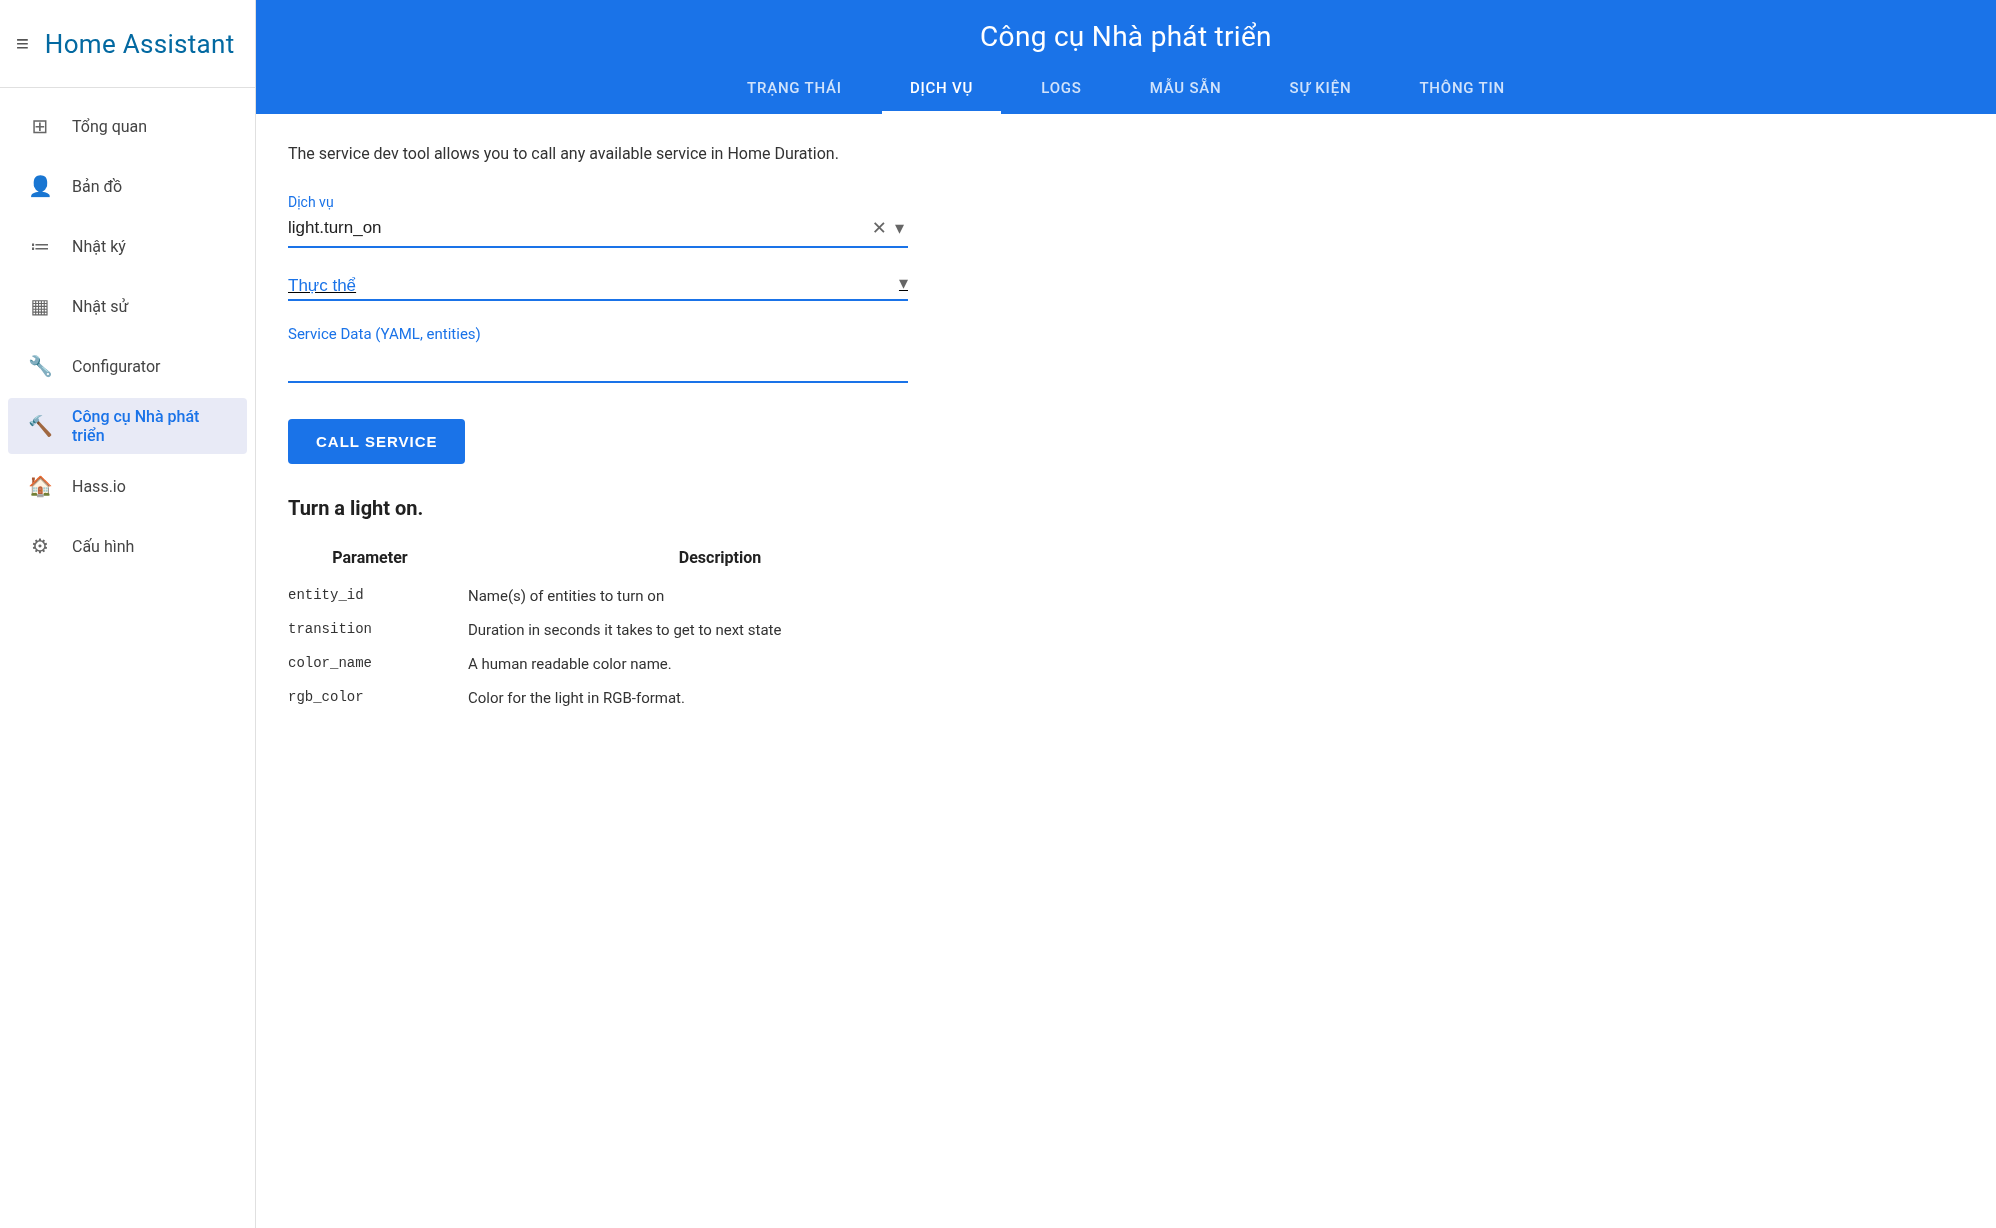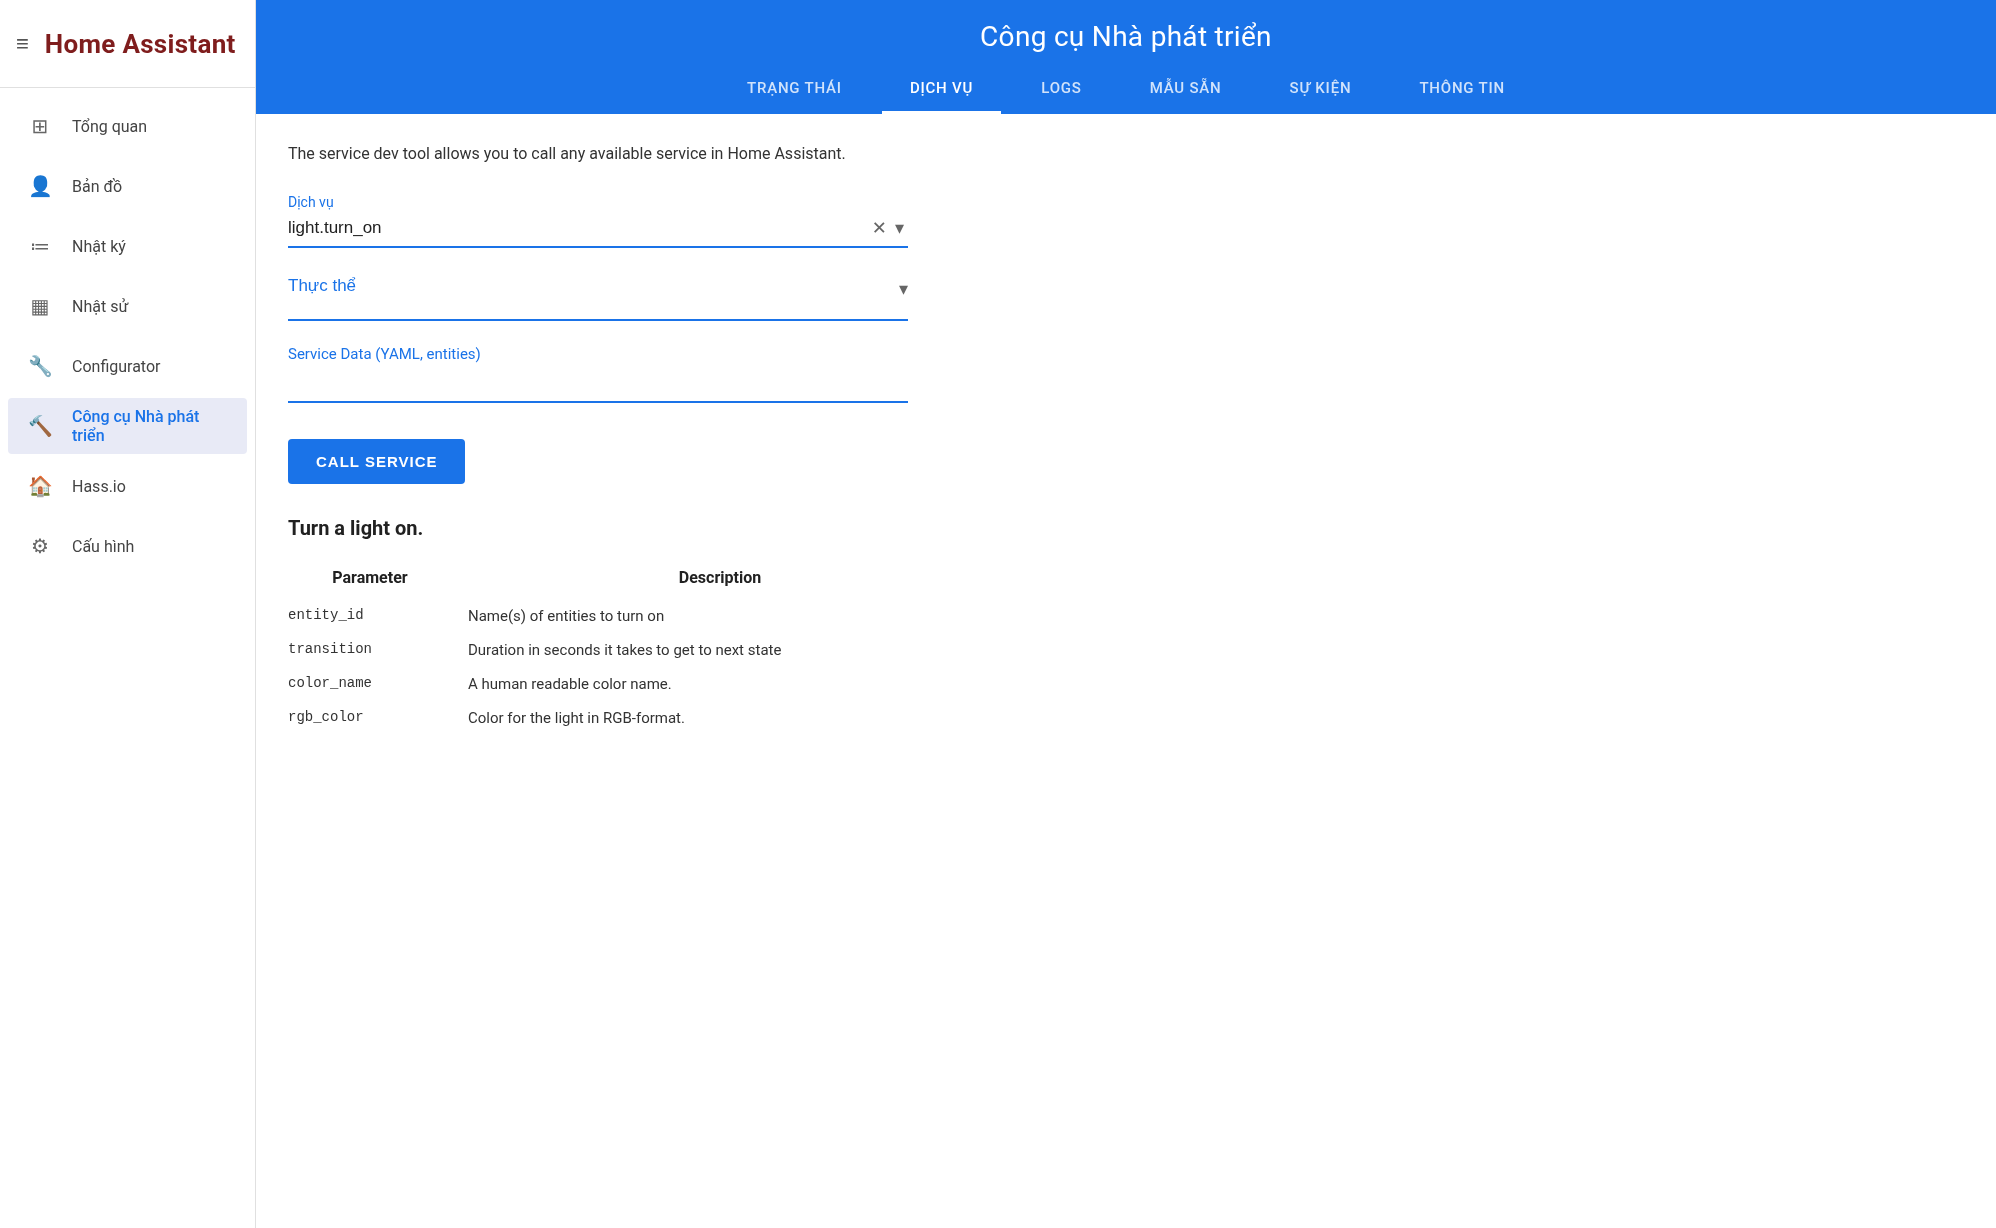--- a/index.html
+++ b/index.html
@@ -25,22 +25,22 @@
       gap: 16px;
     }
     .hamburger-icon {
       cursor: pointer;
       color: #555;
       font-size: 22px;
       line-height: 1;
     }
     .sidebar-title {
       font-size: 26px;
-      font-weight: 700;
-      color: #7f1d1d;
+      font-weight: 400;
+      color: #0369a1;
       letter-spacing: 0.3px;
     }
     .sidebar-nav {
       display: flex;
       flex-direction: column;
       padding: 8px 0;
       flex: 1;
     }
     .nav-item {
       display: flex;
@@ -156,23 +156,24 @@
     .field-input-row .icon-btn {
       background: none;
       border: none;
       cursor: pointer;
       color: #666;
       font-size: 18px;
       padding: 0 4px;
     }
     .field-select-row {
       display: flex;
-      align-items: flex-end;
+      align-items: flex-start;
       border-bottom: 2px solid #1a73e8;
-      padding-bottom: 20px;
+      padding-bottom: 0;
+      text-decoration: underline;
     }
     .field-select-row select {
       flex: 1;
       border: none;
       outline: none;
       font-size: 17px;
       color: #1a73e8;
       background: transparent;
       padding: 4px 0;
       appearance: none;
@@ -310,21 +311,21 @@
     <div class="tab">TRẠNG THÁI</div>
         <div class="tab active">DỊCH VỤ</div>
         <div class="tab">LOGS</div>
         <div class="tab">MẪU SẴN</div>
         <div class="tab">SỰ KIỆN</div>
         <div class="tab">THÔNG TIN</div>
       </div>
   </div>
 
   <div class="content">
-    <p class="description">The service dev tool allows you to call any available service in Home Assistant.</p>
+    <p class="description">The service dev tool allows you to call any available service in Home Duration.</p>
 
     
     <div class="field-group">
       <div class="field-label">Dịch vụ</div>
       <div class="field-input-row">
         <input type="text" value="light.turn_on" style="">
         <button class="icon-btn" title="Clear">✕</button>
         <button class="icon-btn" title="Dropdown">▾</button>
       </div>
     </div>

